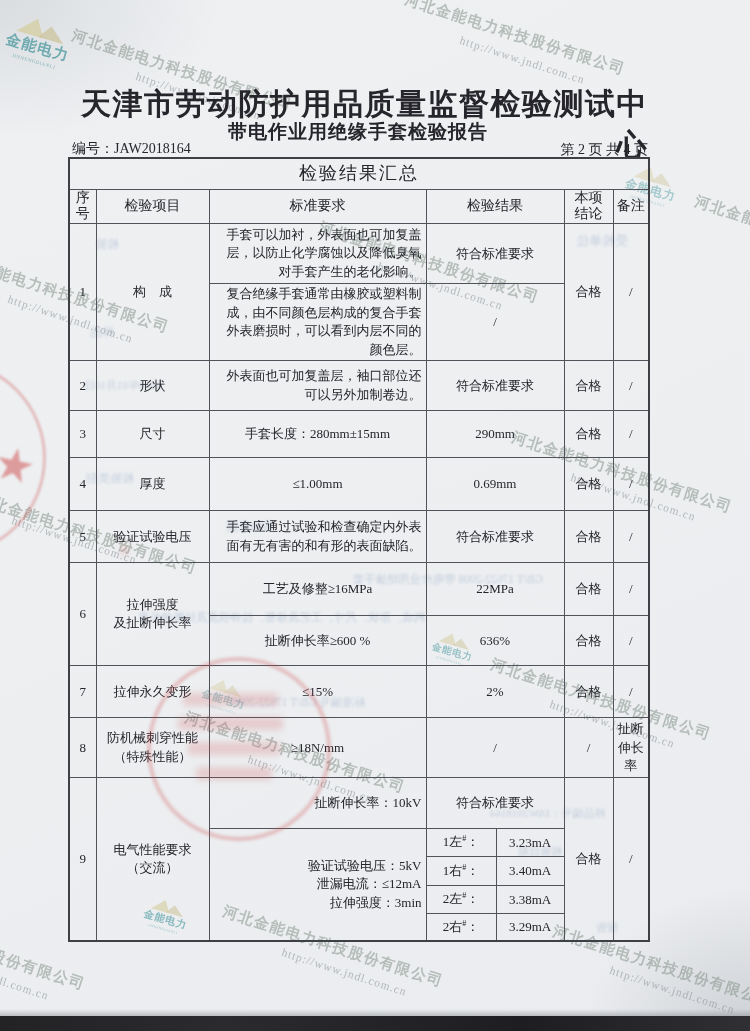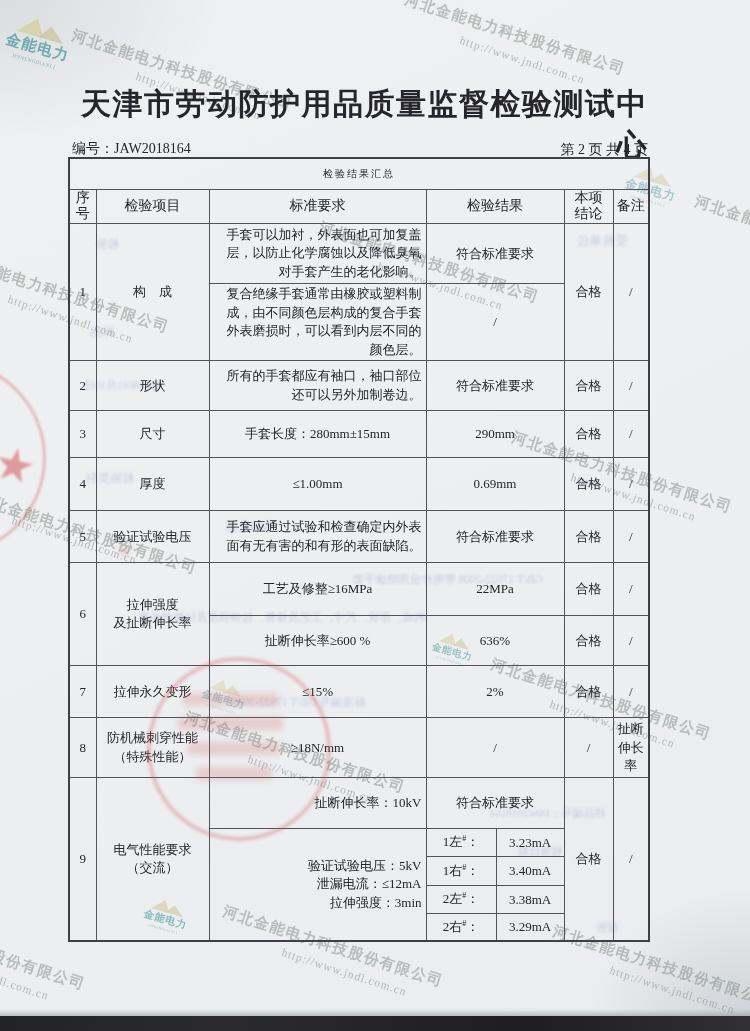--- a/index.html
+++ b/index.html
@@ -13,21 +13,21 @@
   .t2{left:68px;top:119px;width:580px;text-align:center;font-size:19px;font-weight:bold;
       letter-spacing:1px;z-index:2;}
   .meta{font-size:14px;z-index:2;}
   
   table.report{position:absolute;left:68px;top:157px;width:580px;border-collapse:collapse;
       table-layout:fixed;z-index:2;font-size:13px;color:#25252b;
       border:2px solid #3f3f46;}
   .report td{border:1px solid #52525b;padding:0 2px;text-align:center;vertical-align:middle;
       line-height:1.4;background:transparent;}
   .report td.ltxt{text-align:right;padding:1px 4px 1px 11px;line-height:18.5px;}
-  .report td.summary{font-size:10px;letter-spacing:2px;}
+  .report td.summary{font-size:18px;letter-spacing:2px;}
   .report tr.hdr td{font-size:14px;line-height:1.2;}
   sup.mk{font-size:8px;vertical-align:super;}
   
   .wm{position:absolute;white-space:nowrap;font-size:15px;letter-spacing:1.5px;font-weight:bold;
       color:rgba(122,136,126,0.48);transform:rotate(18deg);transform-origin:0 0;z-index:1;}
   .wmu{position:absolute;white-space:nowrap;font-size:11.5px;letter-spacing:1px;
       color:rgba(132,140,144,0.55);transform:rotate(18deg);transform-origin:0 0;z-index:1;}
   .wm-logo{position:absolute;z-index:1;transform-origin:0 0;width:56px;text-align:center;}
   .wm-logo .tris{position:relative;height:15px;width:56px;}
   .wm-logo .tri-a{position:absolute;left:8px;bottom:0;width:0;height:0;
@@ -142,20 +142,21 @@
   <div class="ring stamp" style="left:-150px;top:360px;width:190px;height:190px;border:3px solid rgba(205,70,70,0.30);filter:blur(1px);"></div>
   <div class="abs stamp" style="left:-6px;top:438px;font-size:46px;color:rgba(203,62,62,0.48);transform:rotate(12deg);filter:blur(0.8px);z-index:4;">★</div>
   <div class="rblob" style="left:120px;top:546px;width:9px;height:9px;border-radius:50%;"></div>
   <div class="ring stamp" style="left:147px;top:657px;width:176px;height:176px;border:4px solid rgba(210,80,80,0.30);filter:blur(1.5px);"></div>
   <div class="rblob" style="left:183px;top:693px;width:95px;height:13px;"></div>
   <div class="rblob" style="left:178px;top:717px;width:105px;height:13px;"></div>
   <div class="rblob" style="left:188px;top:742px;width:92px;height:13px;"></div>
   <div class="rblob" style="left:196px;top:767px;width:76px;height:13px;"></div>
 
   <div class="abs t1">天津市劳动防护用品质量监督检验测试中心</div>
+  <div class="abs t2">带电作业用绝缘手套检验报告</div>
   <div class="abs meta" style="left:72px;top:140px">
     <span>编号：</span><span>JAW2018164</span>
   </div>
   <div class="abs meta" style="left:448px;top:141px;width:200px;text-align:right">第 2 页   共 4 页</div>
 
   <table class="report">
     <colgroup>
       <col style="width:27px">
         <col style="width:113px">
         <col style="width:217px">
@@ -186,21 +187,21 @@
         <td rowspan="2">/</td>
       </tr>
       <tr style="height:76px">
         <td class="ltxt">复合绝缘手套通常由橡胶或塑料制成，由不同颜色层构成的复合手套外表磨损时，可以看到内层不同的颜色层。</td>
         <td colspan="2">/</td>
       </tr>
 
       <tr style="height:50px">
         <td>2</td>
         <td>形状</td>
-        <td class="ltxt">所有的手套都应有袖口，袖口部位还可以另外加制卷边。</td>
+        <td class="ltxt">外表面也可加复盖层，袖口部位还可以另外加制卷边。</td>
         <td colspan="2">符合标准要求</td>
         <td>合格</td>
         <td>/</td>
       </tr>
 
       <tr style="height:47px">
         <td>3</td>
         <td>尺寸</td>
         <td>手套长度：280mm±15mm</td>
         <td colspan="2">290mm</td>

